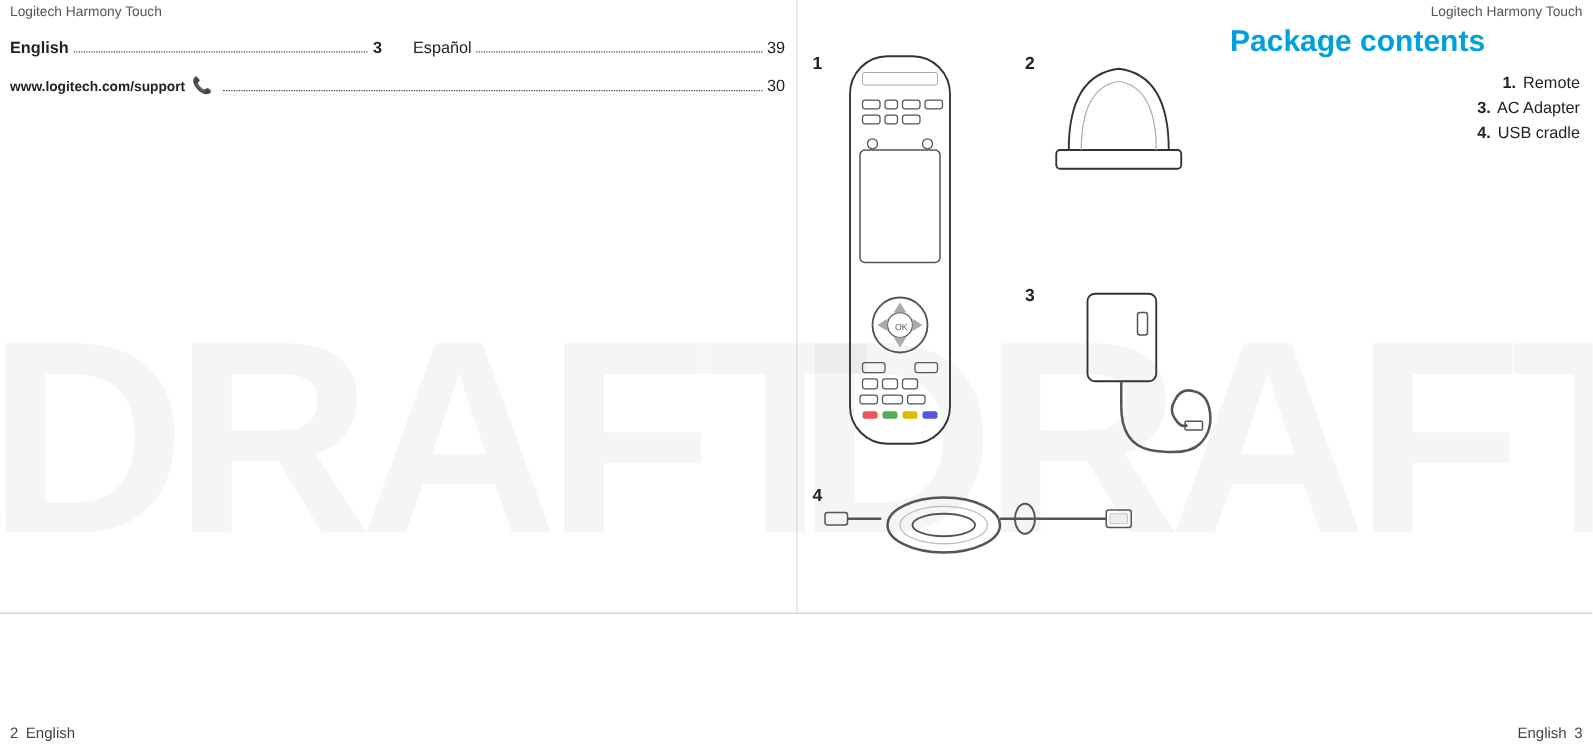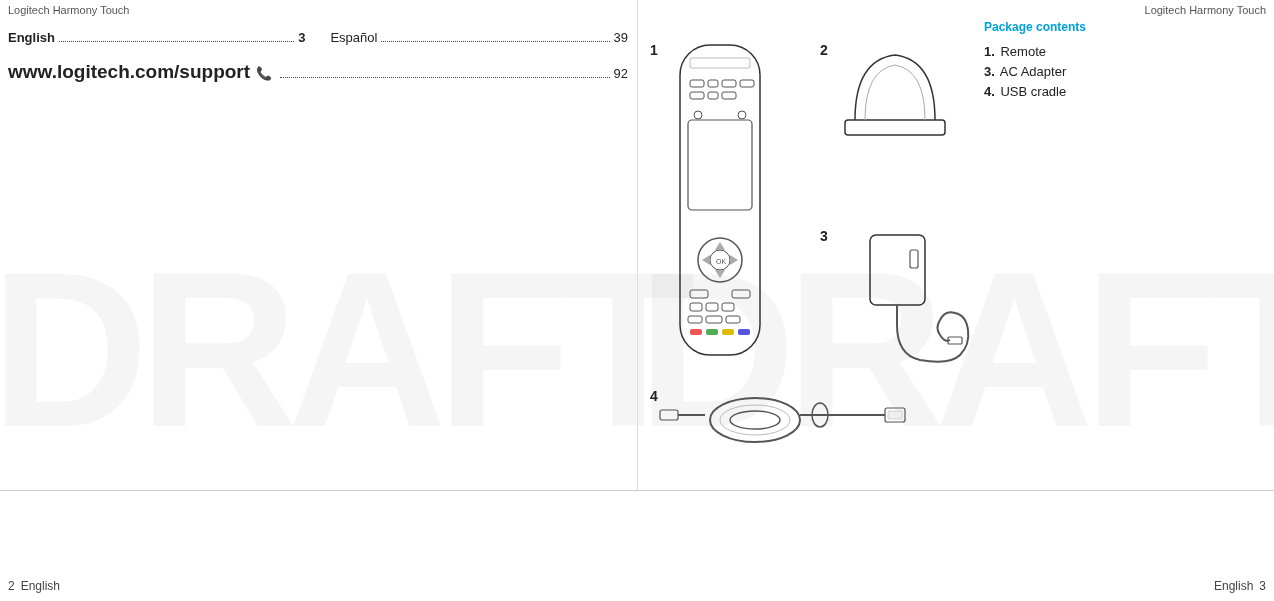--- a/index.html
+++ b/index.html
@@ -105,51 +105,52 @@
     .toc-bold {
       font-weight: bold;
     }
     .toc-url-row {
       display: flex;
       align-items: baseline;
       margin-top: 4px;
     }
     .toc-url {
       font-weight: bold;
-      font-size: 19px;
+      font-size: 11px;
       margin-right: 6px;
     }
     .phone-icon {
       font-size: 13px;
       margin-right: 4px;
       color: #555;
     }
 
     
     .contents-panel {
       position: absolute;
       top: 20px;
       left: 984px;
       width: 280px;
       z-index: 2;
     }
     .contents-title {
-      font-size: 12px;
+      font-size: 24px;
       font-weight: bold;
       color: #00a0dc;
       margin-bottom: 10px;
     }
     .contents-list {
       list-style: none;
       padding: 0;
     }
     .contents-list li {
       font-size: 13px;
       margin-bottom: 5px;
       color: #222;
+      text-align: right;
     }
     .contents-list li span.num {
       font-weight: bold;
       margin-right: 2px;
     }
 
     
     .illustrations {
       position: absolute;
       top: 30px;
@@ -259,21 +260,21 @@
       <span class="toc-dots"></span>
       <span class="toc-page">39</span>
     </div>
   </div>
   <div class="toc-row">
   </div>
   <div class="toc-url-row">
     <span class="toc-url">www.logitech.com/support</span>
     <span class="phone-icon">📞</span>
     <span class="toc-dots" style="flex:1;border-bottom:1px dotted #444;margin:0 4px 3px 4px;"></span>
-    <span class="toc-page">92</span>
+    <span class="toc-page">30</span>
   </div>
 </div>
 
 <div class="contents-panel">
   <div class="contents-title">Package contents</div>
   <ul class="contents-list">
     <li>
       <span class="num">1.</span>
       <span>Remote</span>
     </li>

